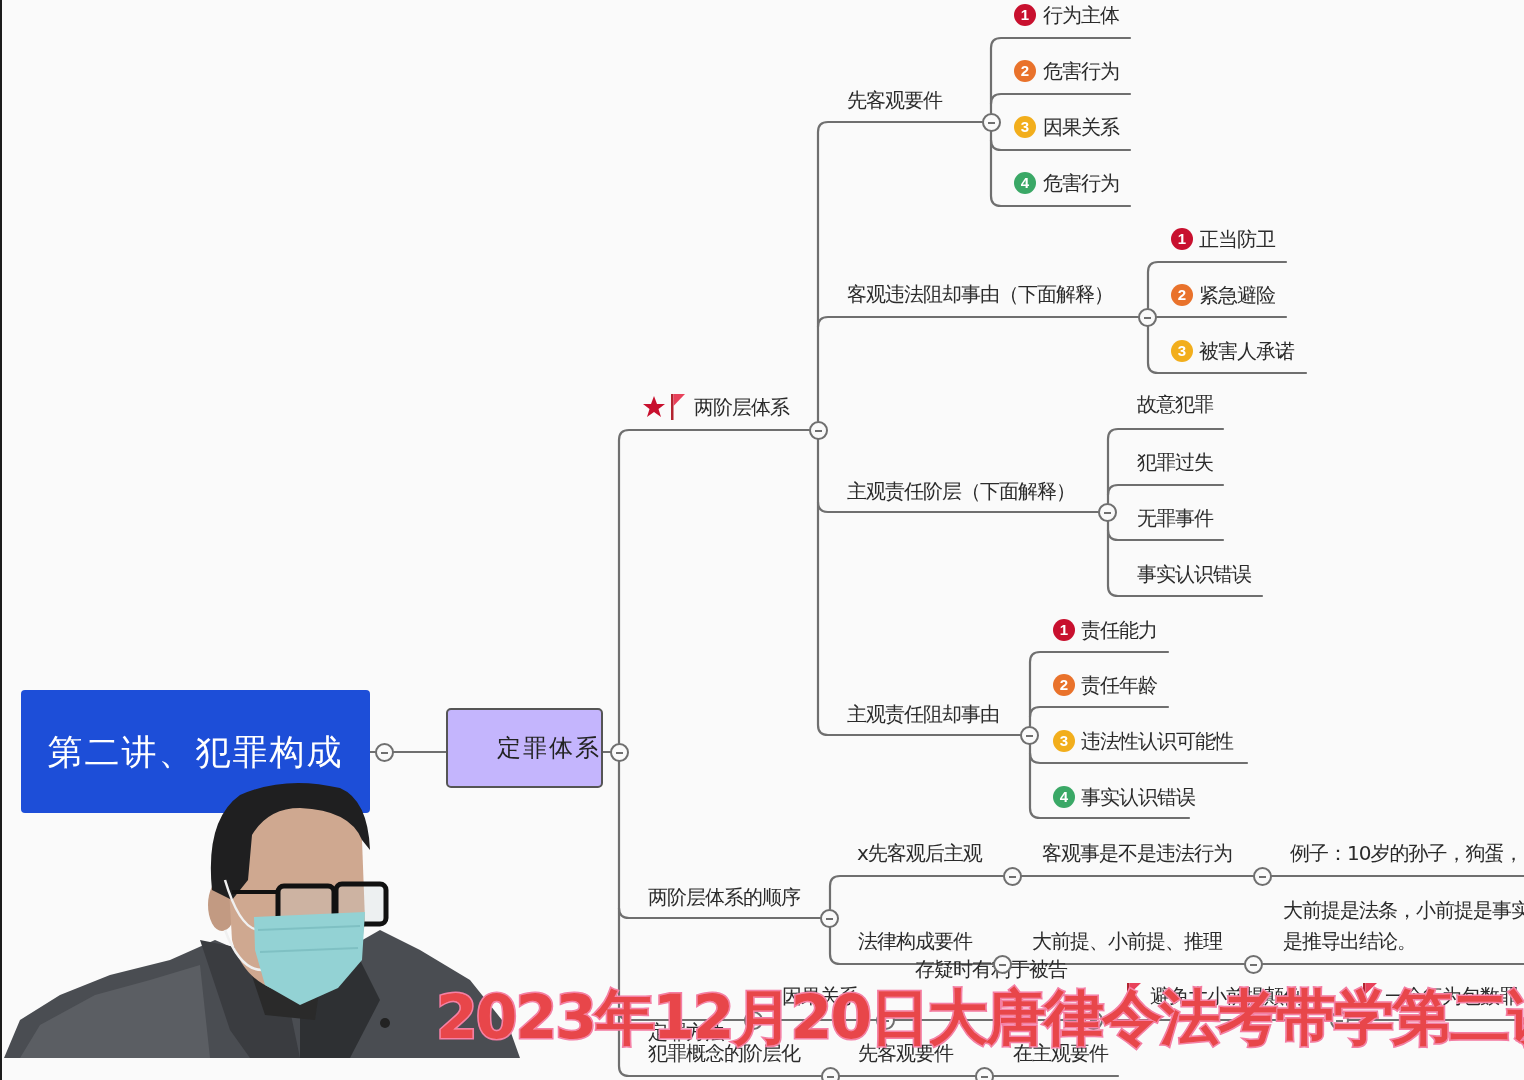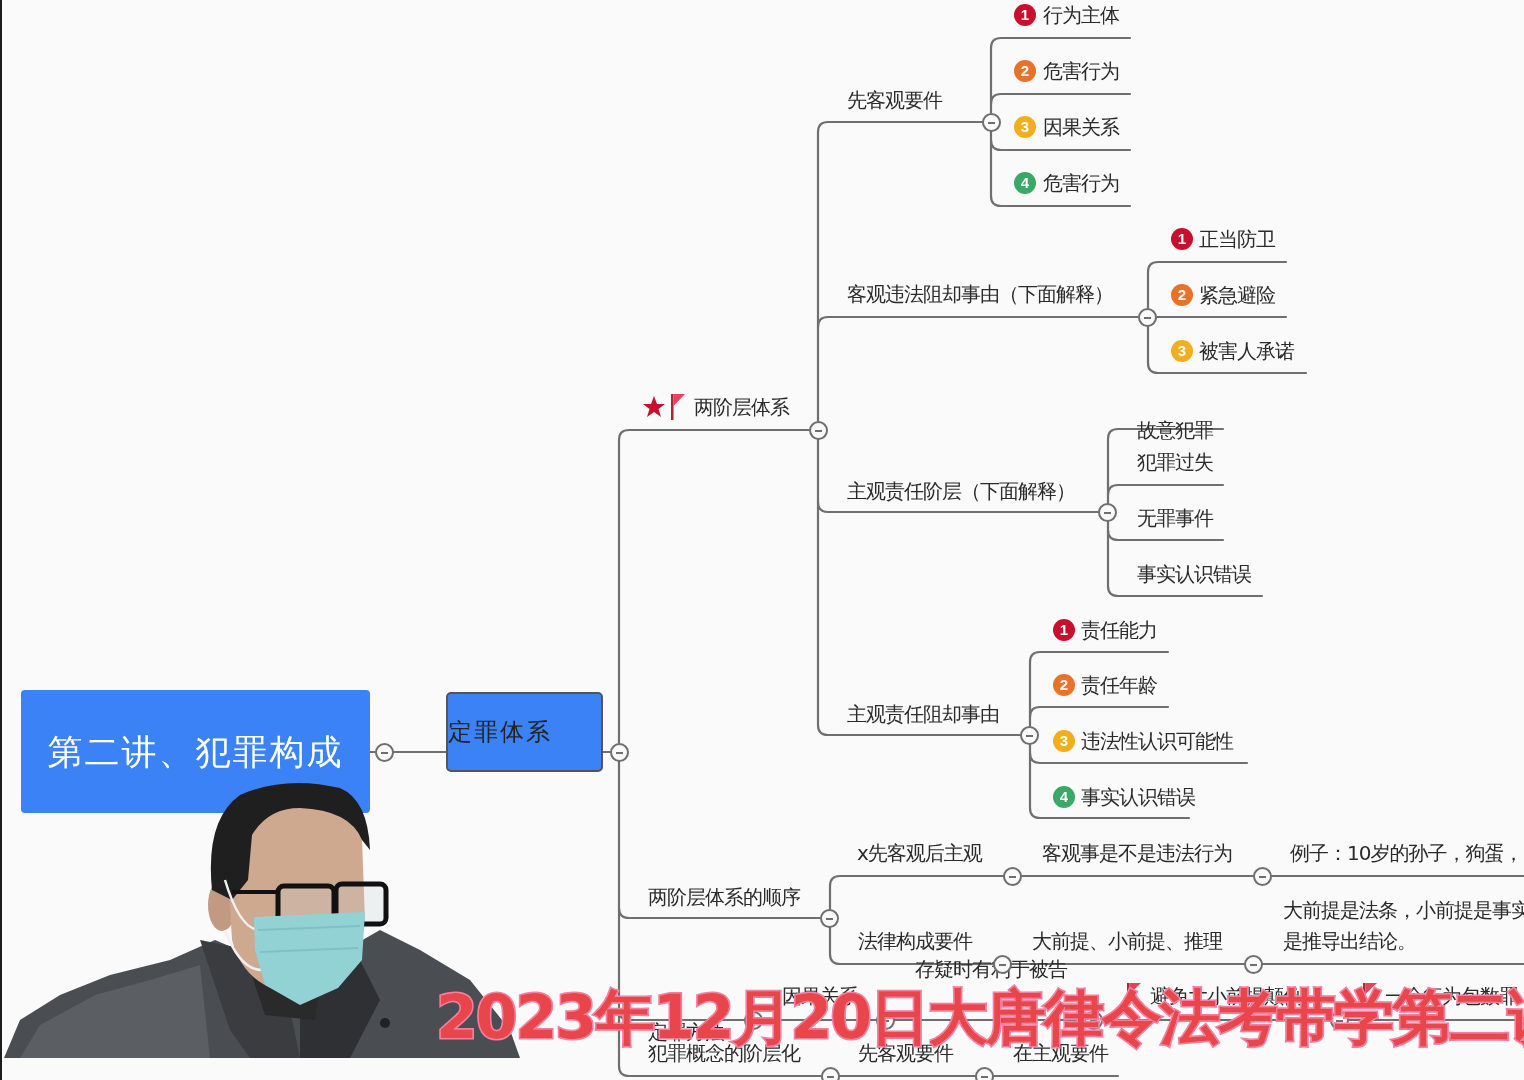--- a/index.html
+++ b/index.html
@@ -28,28 +28,28 @@
     position:absolute; z-index:3; width:22px; height:22px; border-radius:50%;
     color:#fff; font-size:15px; line-height:22px; text-align:center; font-weight:bold;
     font-family:"Liberation Sans", sans-serif;
   }
   .b1 { background:#c8102e; }
   .b2 { background:#e9722b; }
   .b3 { background:#f2ae1c; }
   .b4 { background:#3aa866; }
   .root-box {
     position:absolute; z-index:2; left:21px; top:690px; width:349px; height:123px;
-    background:#3b82f6; border-radius:4px; display:flex; align-items:center; justify-content:center;
+    background:#1d4ed8; border-radius:4px; display:flex; align-items:center; justify-content:center;
     cursor:pointer;
   }
   .root-box span { color:#fff; font-size:35px; letter-spacing:2px; line-height:40px; }
   .central-box {
-    position:absolute; z-index:2; left:446px; top:692px; width:157px; height:80px; box-sizing:border-box;
-    border:2px solid #555; border-radius:5px; background:#3b82f6;
-    display:flex; align-items:center; justify-content:flex-start; cursor:pointer;
+    position:absolute; z-index:2; left:446px; top:708px; width:157px; height:80px; box-sizing:border-box;
+    border:2px solid #555; border-radius:5px; background:#c4b5fd;
+    display:flex; align-items:center; justify-content:flex-end; cursor:pointer;
   }
   .central-box span { font-size:24px; letter-spacing:2px; color:#222; }
   .marker { position:absolute; z-index:3; }
   .webcam { position:absolute; z-index:5; left:0; top:780px; width:527px; height:280px; }
   .overlay {
     position:absolute; z-index:6; left:436px; top:984px; white-space:nowrap;
     font-size:60px; line-height:66px; font-weight:bold; letter-spacing:-2px;
     font-family:"DejaVu Sans", sans-serif;
     color:#e8464a;
     -webkit-text-stroke:3px #f47aa2;
@@ -149,21 +149,21 @@
 <div class="tog" style="left:1138px;top:308px"></div>
 <div class="badge b1" style="left:1171px;top:228px">1</div>
 <span class="t" style="left:1199px;top:229px">正当防卫</span>
 <div class="badge b2" style="left:1171px;top:284px">2</div>
 <span class="t" style="left:1199px;top:285px">紧急避险</span>
 <div class="badge b3" style="left:1171px;top:340px">3</div>
 <span class="t" style="left:1199px;top:341px">被害人承诺</span>
 
 <span class="t" style="left:847px;top:481px">主观责任阶层（下面解释）</span>
 <div class="tog" style="left:1098px;top:503px"></div>
-<span class="t" style="left:1137px;top:420px">故意犯罪</span>
+<span class="t" style="left:1137px;top:394px">故意犯罪</span>
 <span class="t" style="left:1137px;top:452px">犯罪过失</span>
 <span class="t" style="left:1137px;top:508px">无罪事件</span>
 <span class="t" style="left:1137px;top:564px">事实认识错误</span>
 
 <span class="t" style="left:847px;top:704px">主观责任阻却事由</span>
 <div class="tog" style="left:1020px;top:726px"></div>
 <div class="badge b1" style="left:1053px;top:619px">1</div>
 <span class="t" style="left:1081px;top:620px">责任能力</span>
 <div class="badge b2" style="left:1053px;top:674px">2</div>
 <span class="t" style="left:1081px;top:675px">责任年龄</span>

